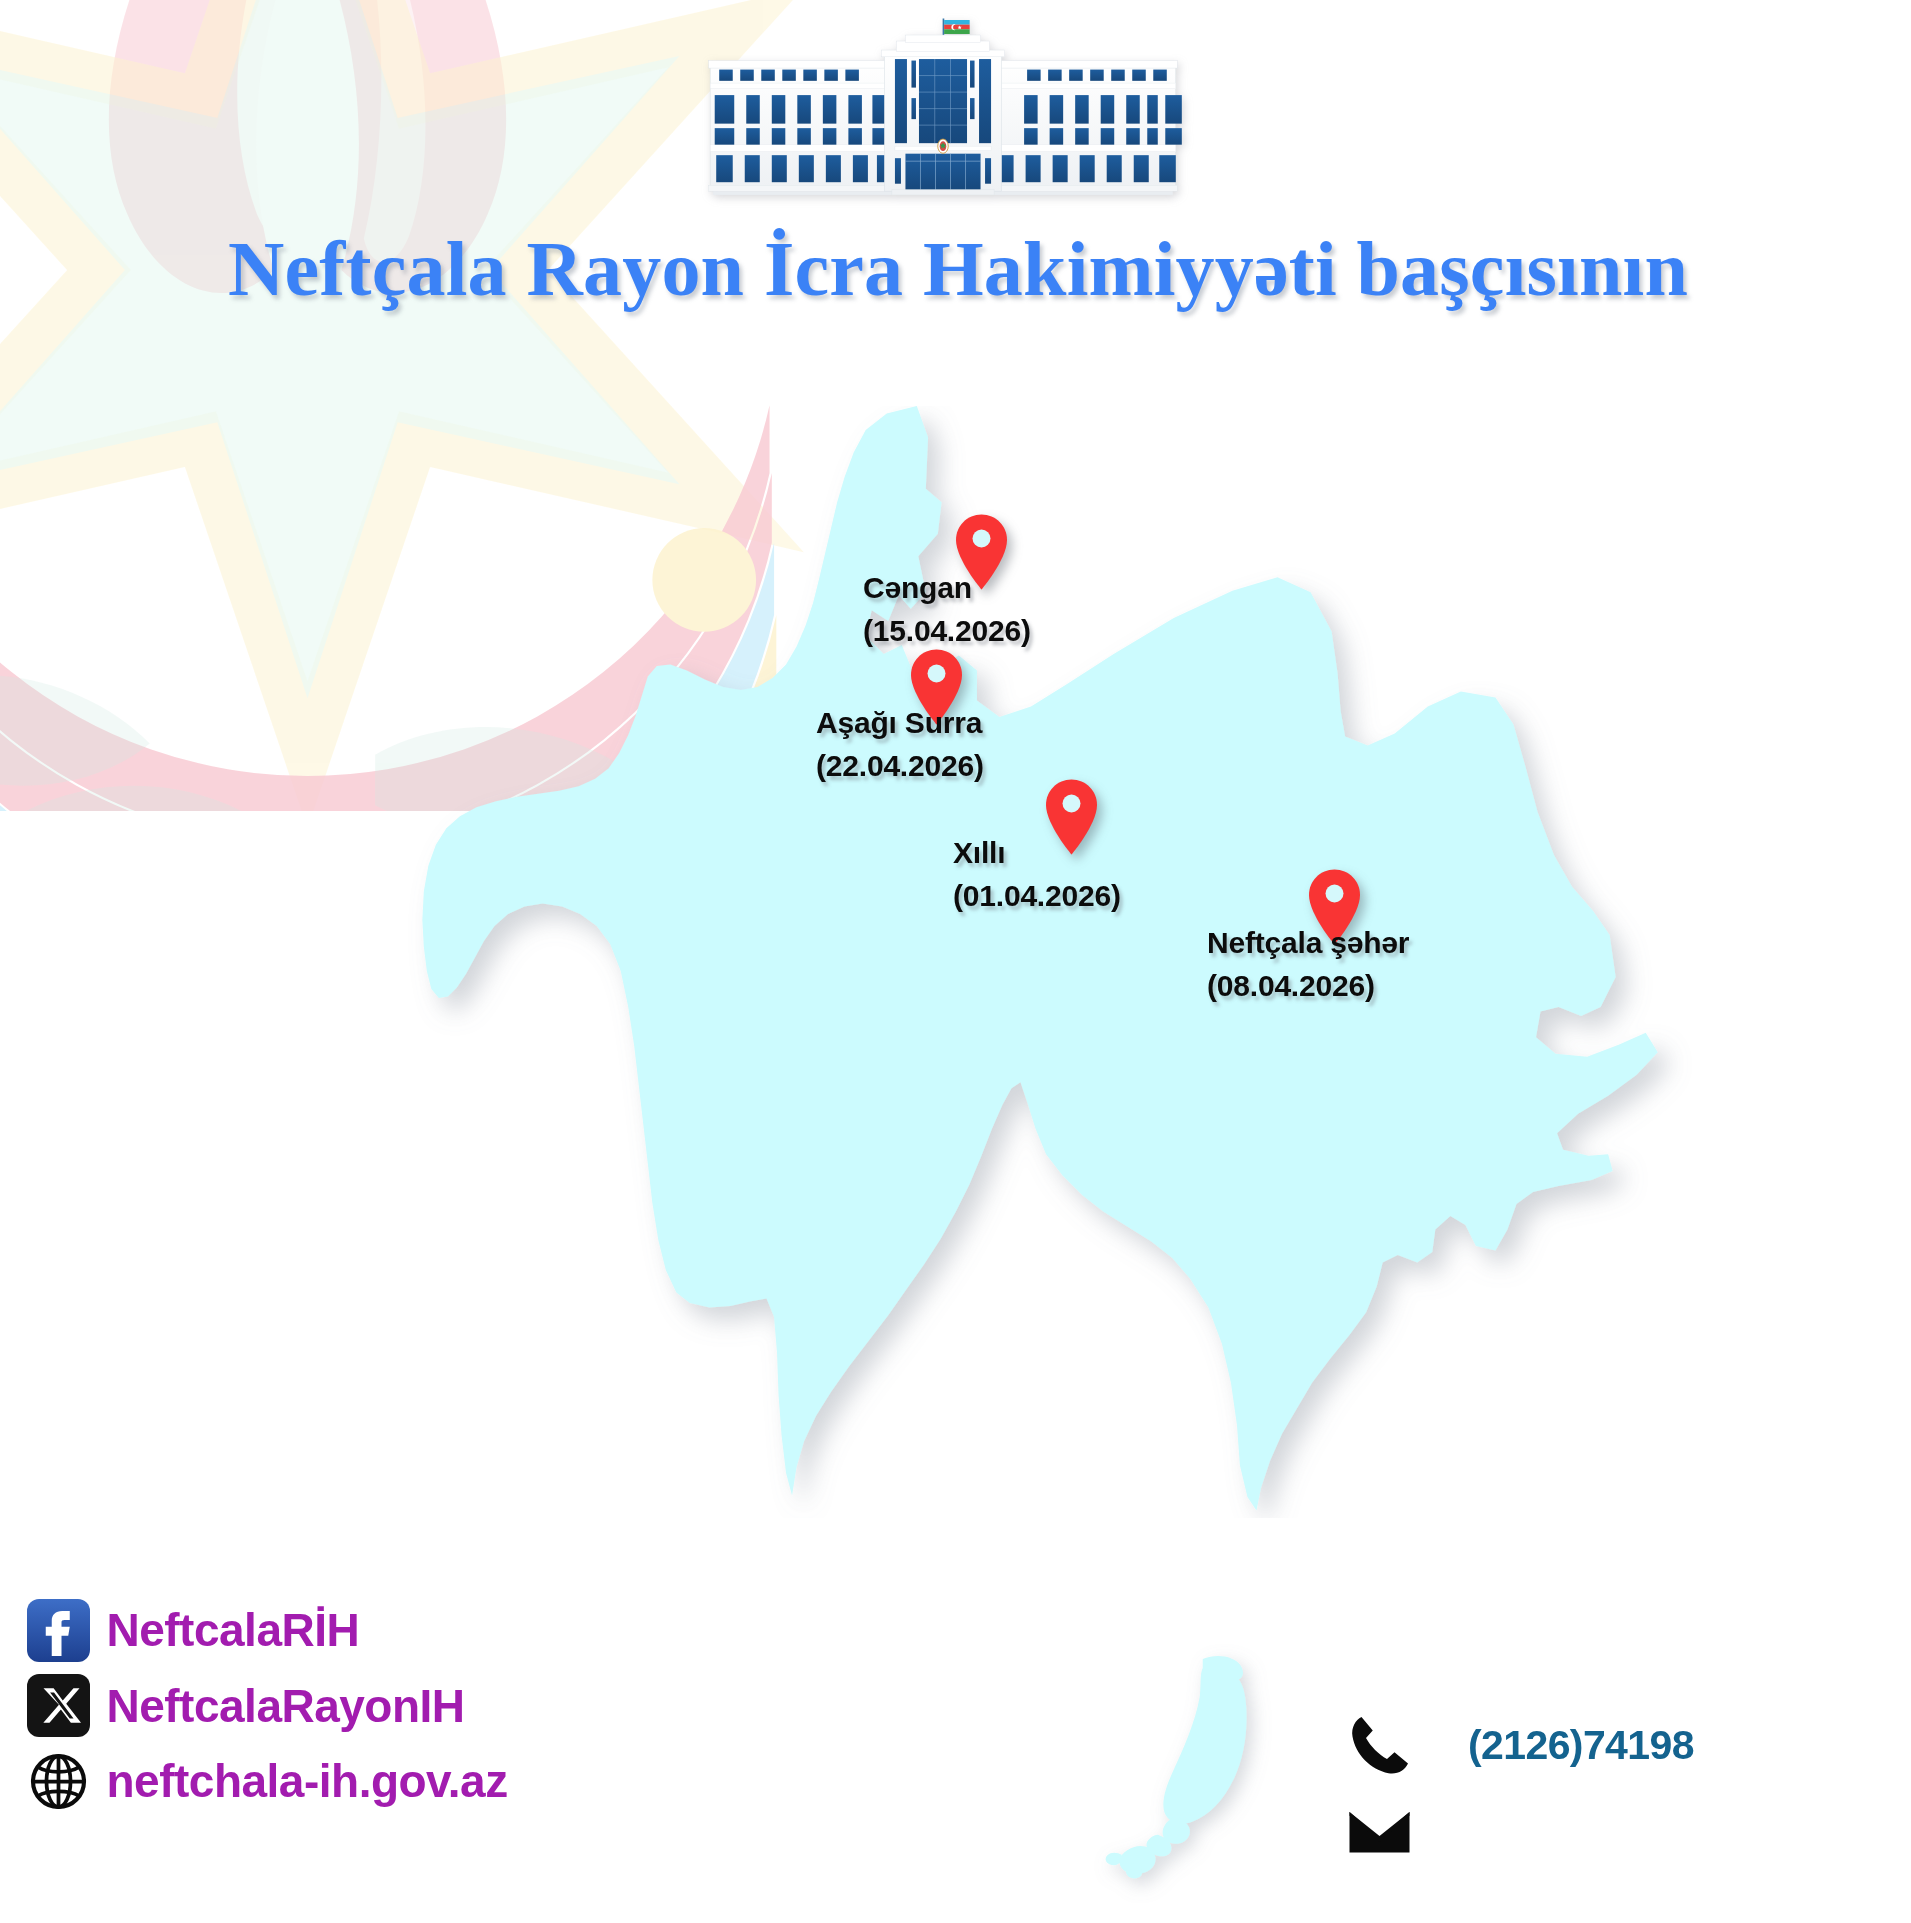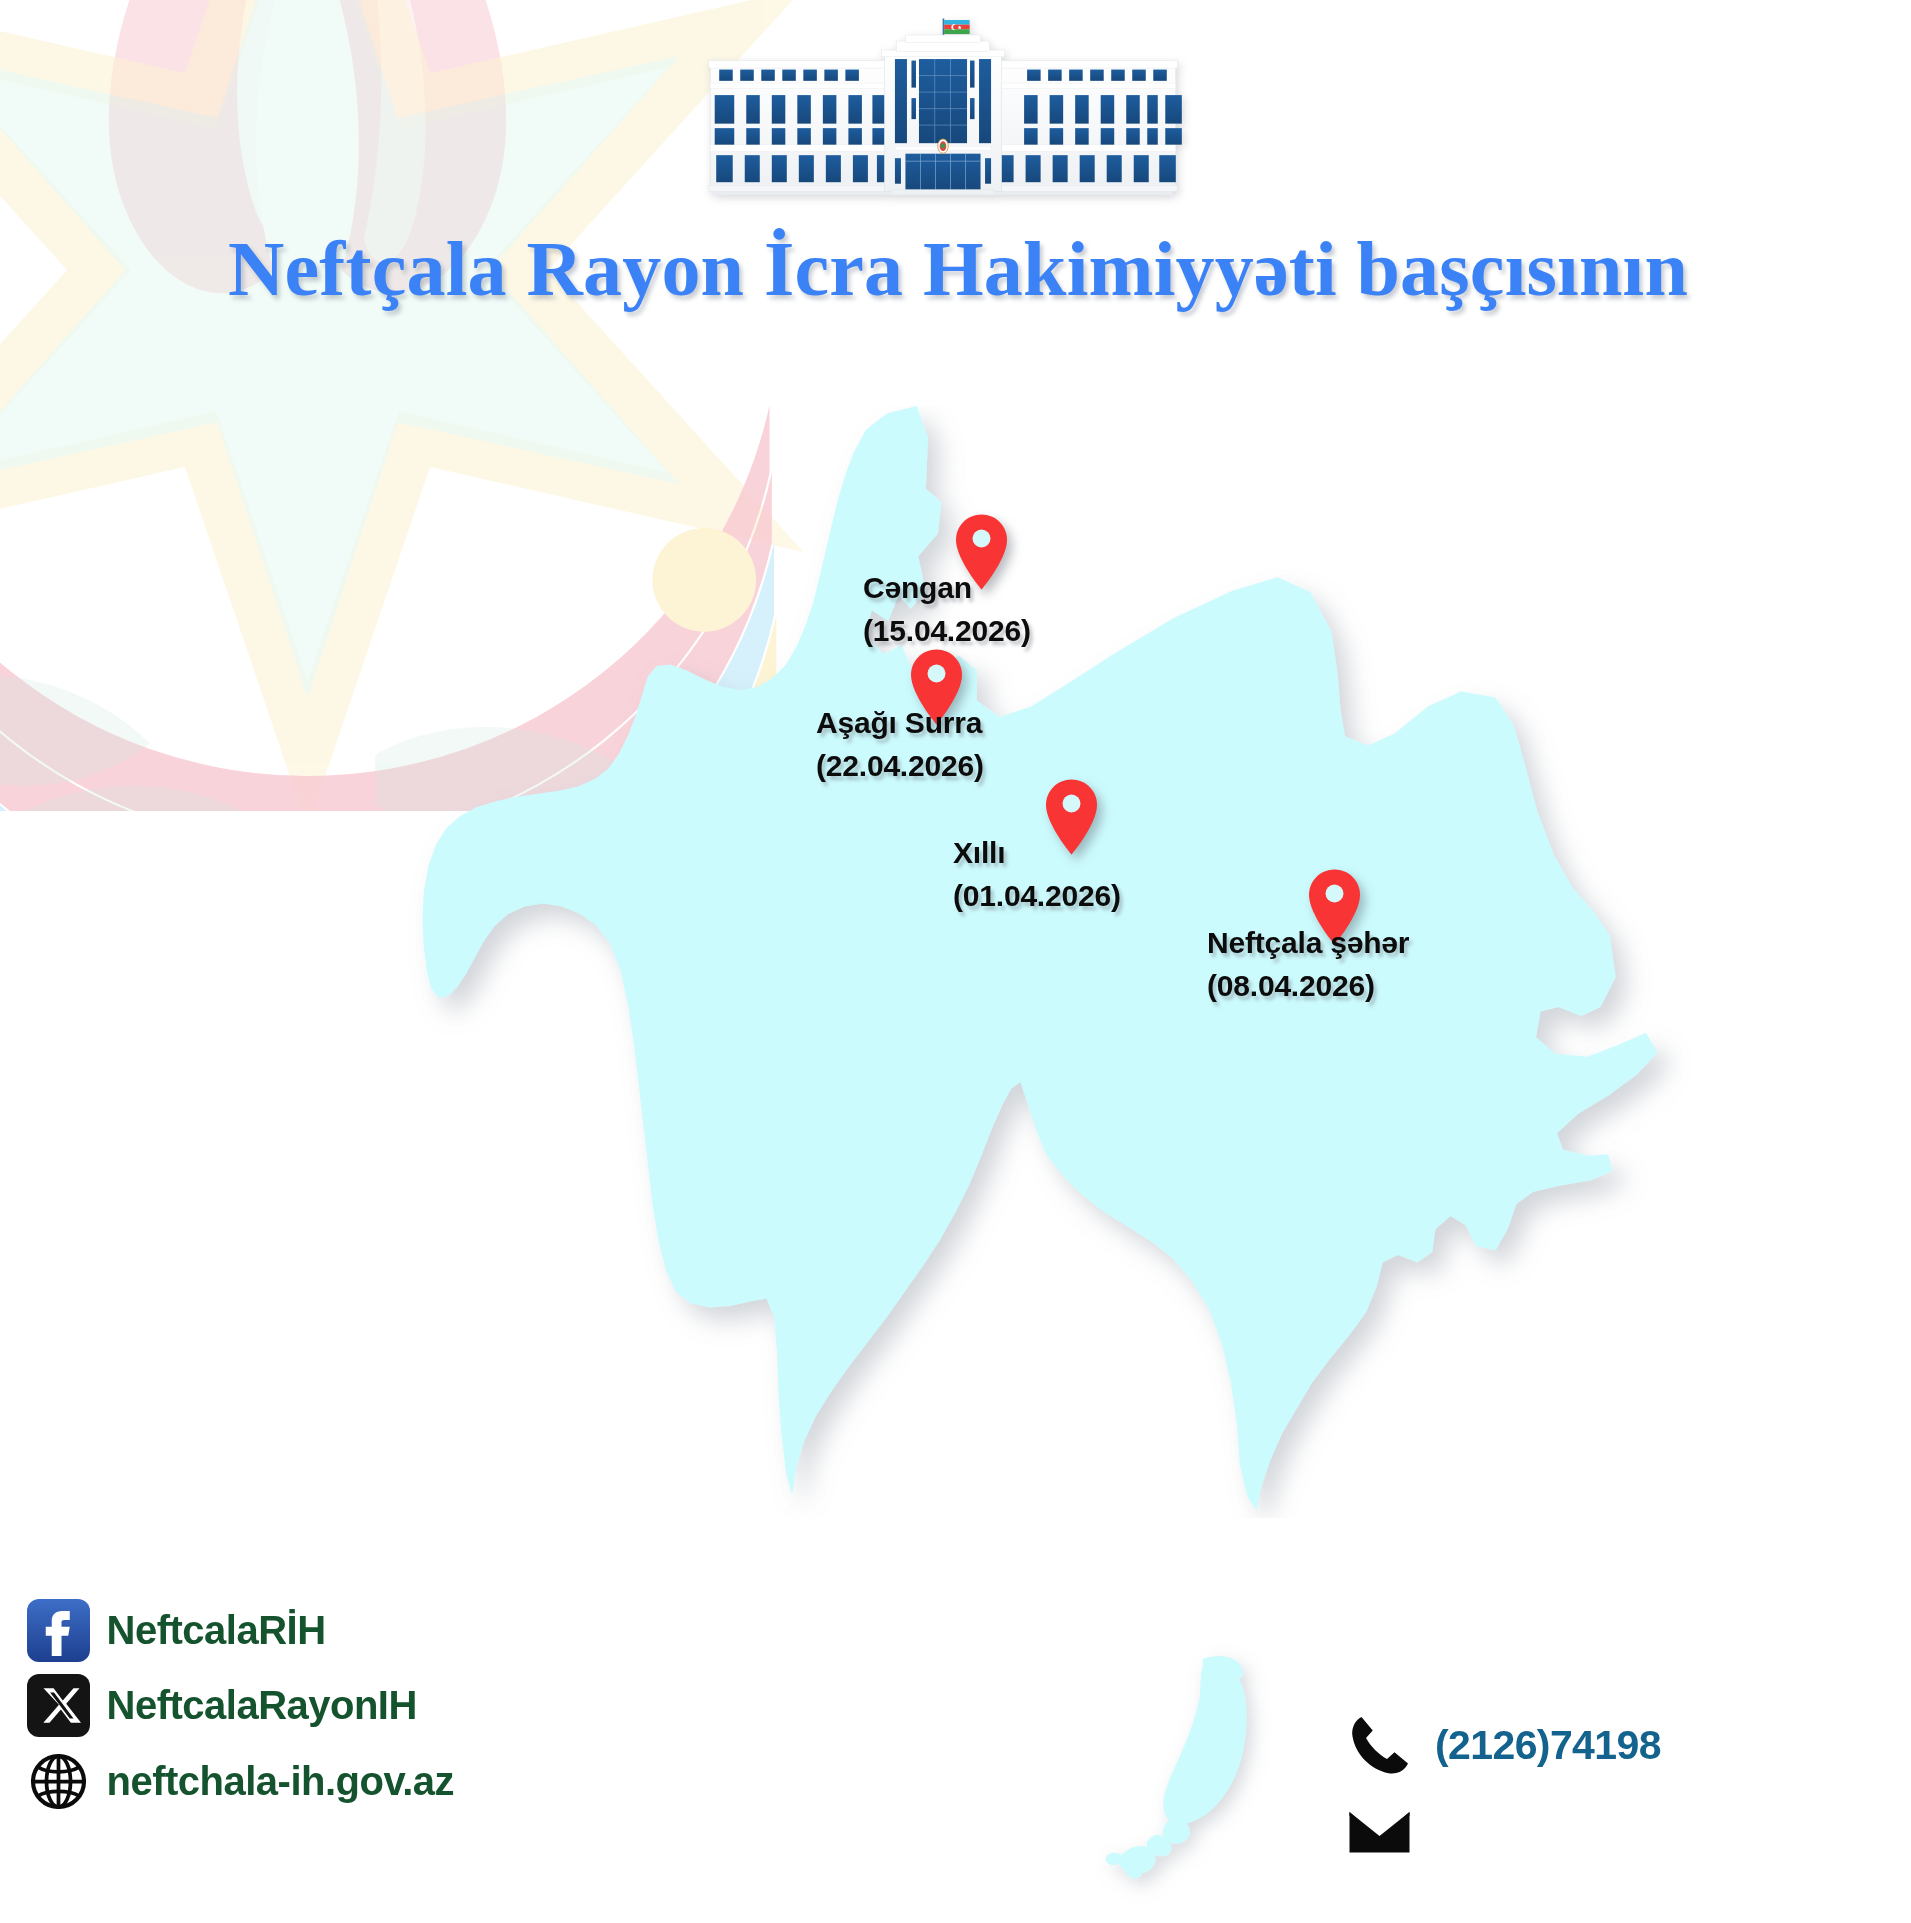--- a/index.html
+++ b/index.html
@@ -66,27 +66,27 @@
   .pin-label .nm { display:block; }
   .pin-label .dt { display:block; }
 
   
   #social { position:absolute; left:27px; top:1593px; width:526px; }
   .social-row { display:flex; align-items:center; height:74px; margin-bottom:1.5px; }
   .social-ico { width:63px; height:63px; flex:0 0 63px; position:relative;
                 display:flex; align-items:center; justify-content:center; }
   .social-ico svg { display:block; }
   .social-txt {
-    margin-left:16.5px; color:#14532d; font-weight:bold;
-    font-size:40px; letter-spacing:-0.5px; white-space:nowrap;
+    margin-left:16.5px; color:#a21caf; font-weight:bold;
+    font-size:46px; letter-spacing:-0.5px; white-space:nowrap;
   }
 
   
   #contact { position:absolute; left:1345px; top:1702px; width:556px; }
-  .contact-row { display:flex; align-items:center; height:86px; }
+  .contact-row { display:flex; align-items:center; height:86px;gap:33px; }
   .contact-ico { width:69px; height:69px; flex:0 0 69px;
                  display:flex; align-items:center; justify-content:center; }
   .contact-ico svg { display:block; }
   .contact-txt {
     margin-left:21px; color:#14638f; font-weight:bold;
     font-size:41px; letter-spacing:-0.6px; white-space:nowrap;
   }
 </style>
 </head>
 <body>

